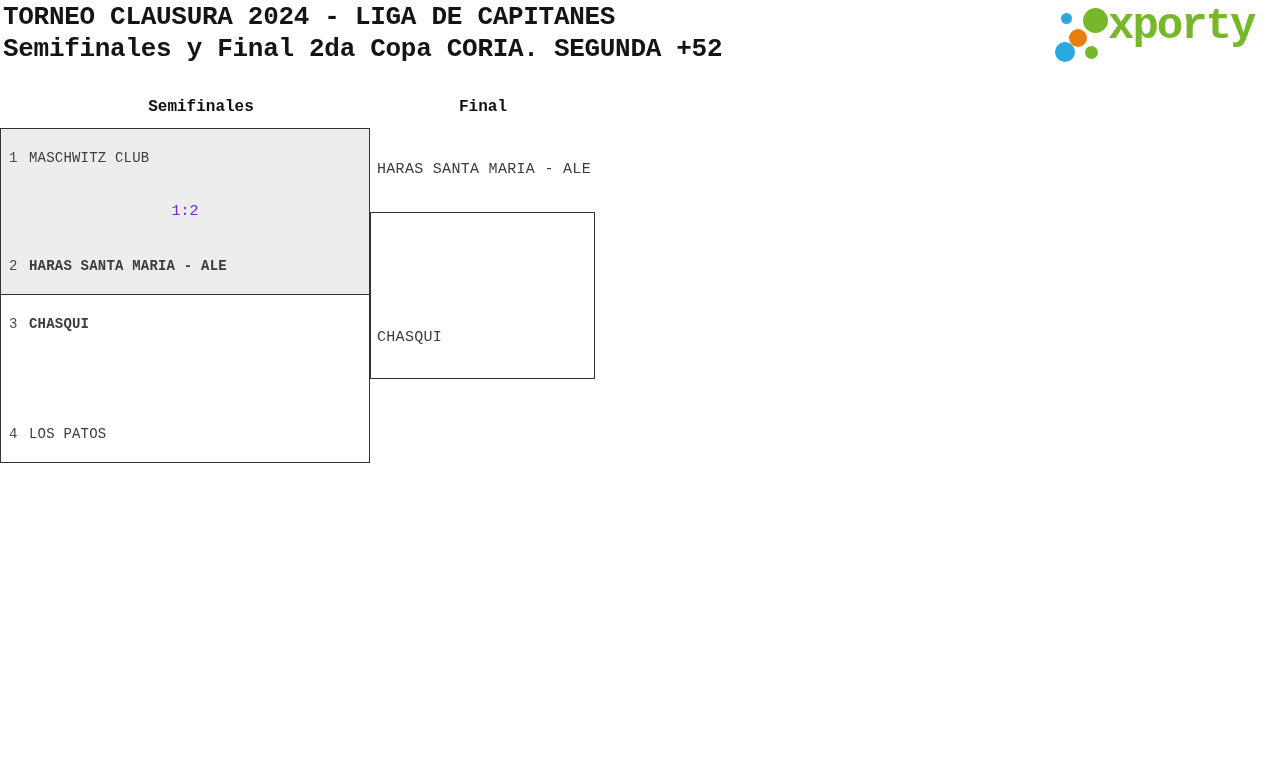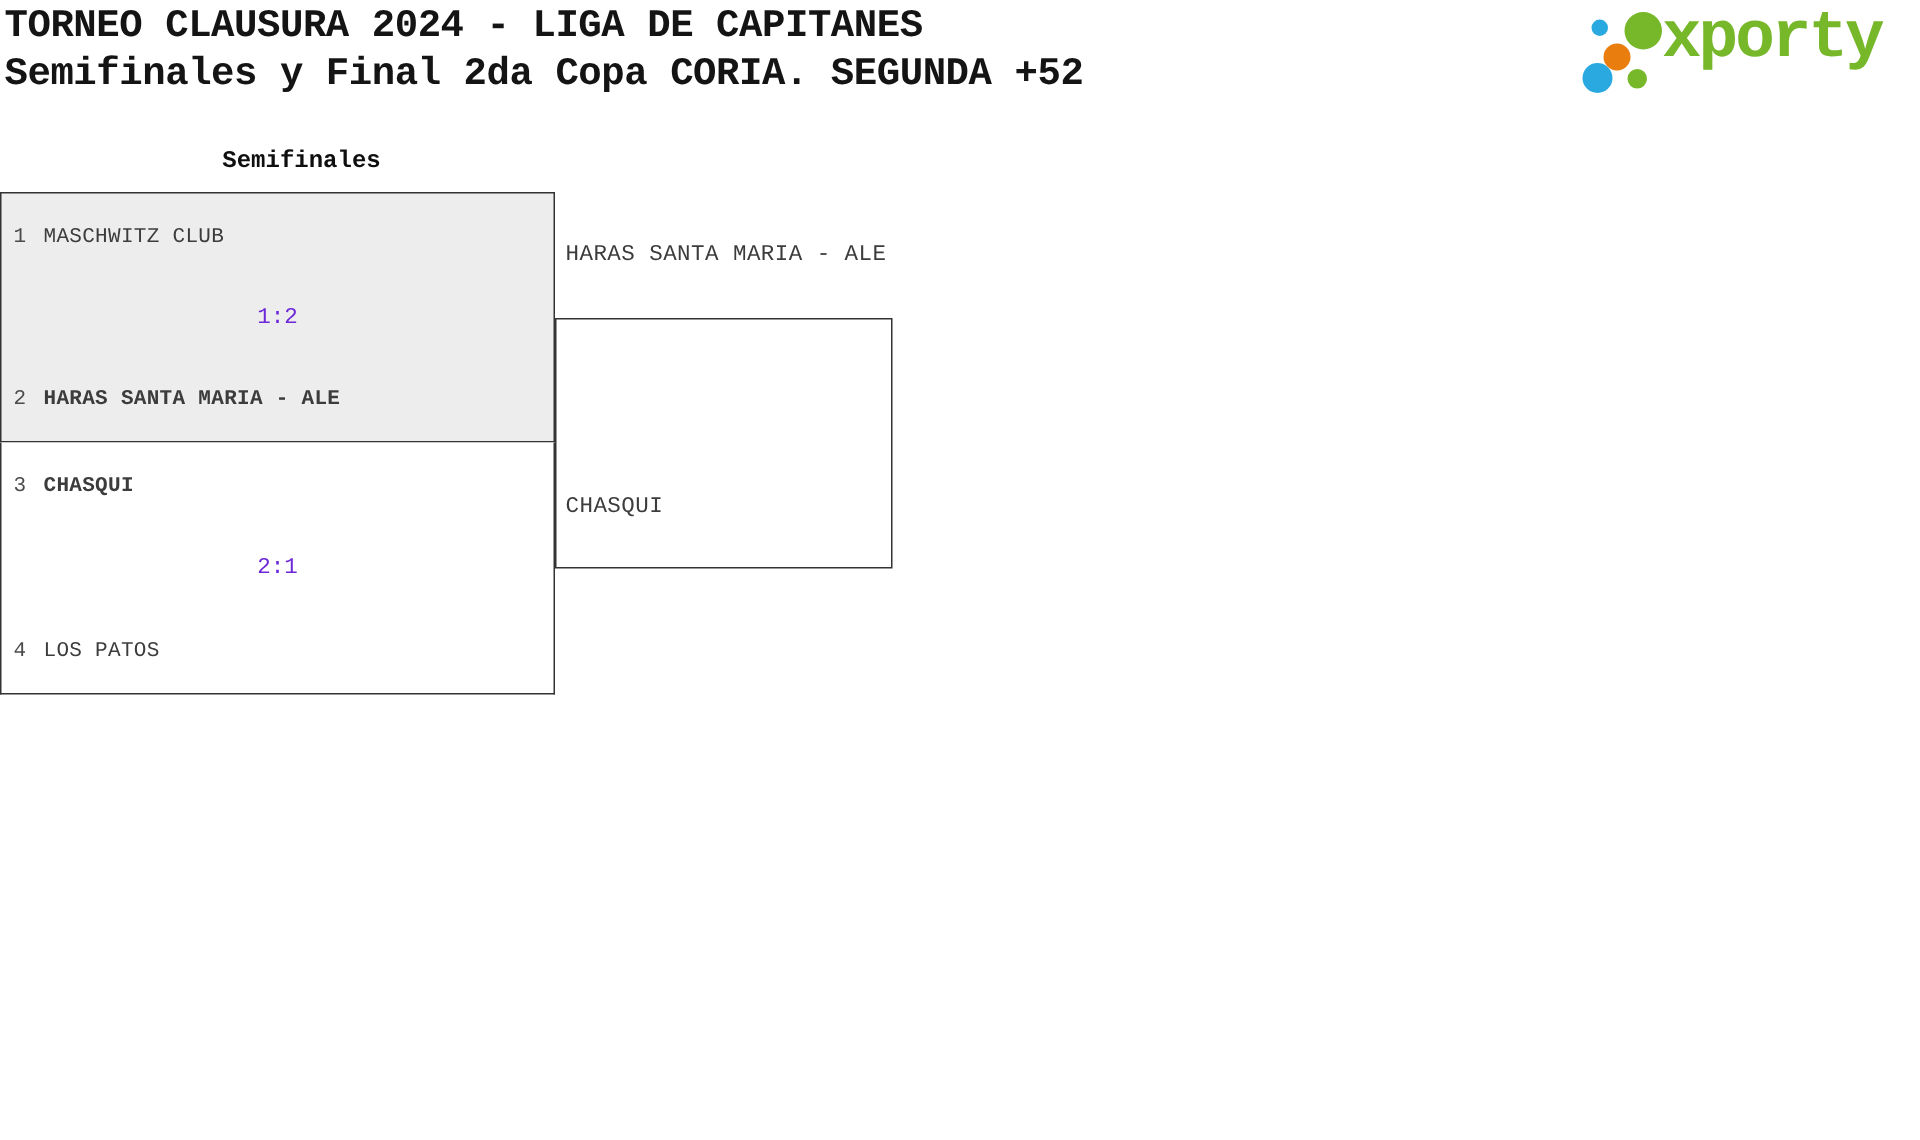--- a/index.html
+++ b/index.html
@@ -85,39 +85,39 @@
   <div>
     <span class="dot dot-blue-small"></span>
     <span class="dot dot-green-large"></span>
     <span class="dot dot-orange"></span>
     <span class="dot dot-blue-large"></span>
     <span class="dot dot-green-small"></span>
     <span class="logo-text">xporty</span>
   </div>
 
   <div class="round-header rh-semis">Semifinales</div>
+  <div class="round-header rh-final">Final</div>
 
   <div class="match match-1">
     <div class="team-row">
       <span class="seed">1</span>
       <span class="team-name">MASCHWITZ CLUB</span>
     </div>
     <div class="score">1:2</div>
     <div class="team-row">
       <span class="seed">2</span>
       <span class="team-name winner">HARAS SANTA MARIA - ALE</span>
     </div>
   </div>
 
   <div class="match match-2">
     <div class="team-row">
       <span class="seed">3</span>
       <span class="team-name winner">CHASQUI</span>
     </div>
-    <div class="score">2:1</div>
     <div class="team-row">
       <span class="seed">4</span>
       <span class="team-name">LOS PATOS</span>
     </div>
   </div>
 
   <div class="final-box"></div>
   <div class="finalist finalist-1">HARAS SANTA MARIA - ALE</div>
   <div class="finalist finalist-2">CHASQUI</div>
 

